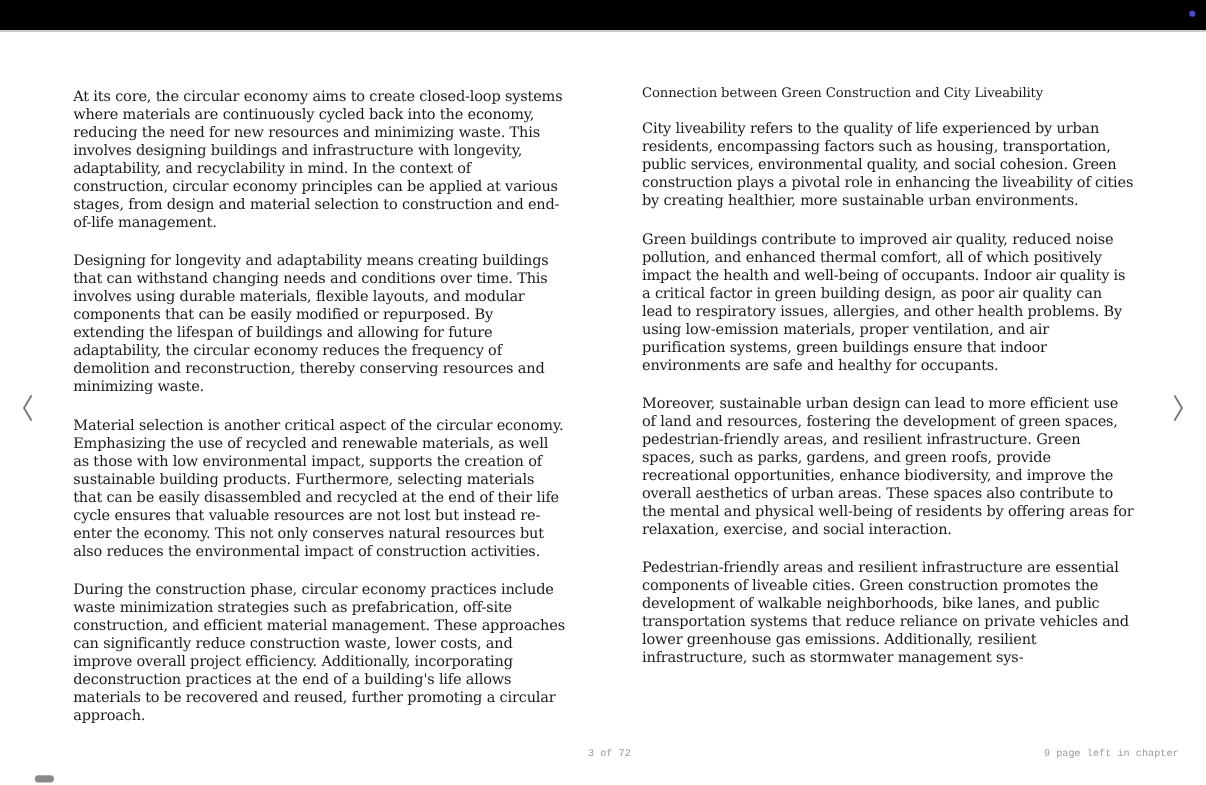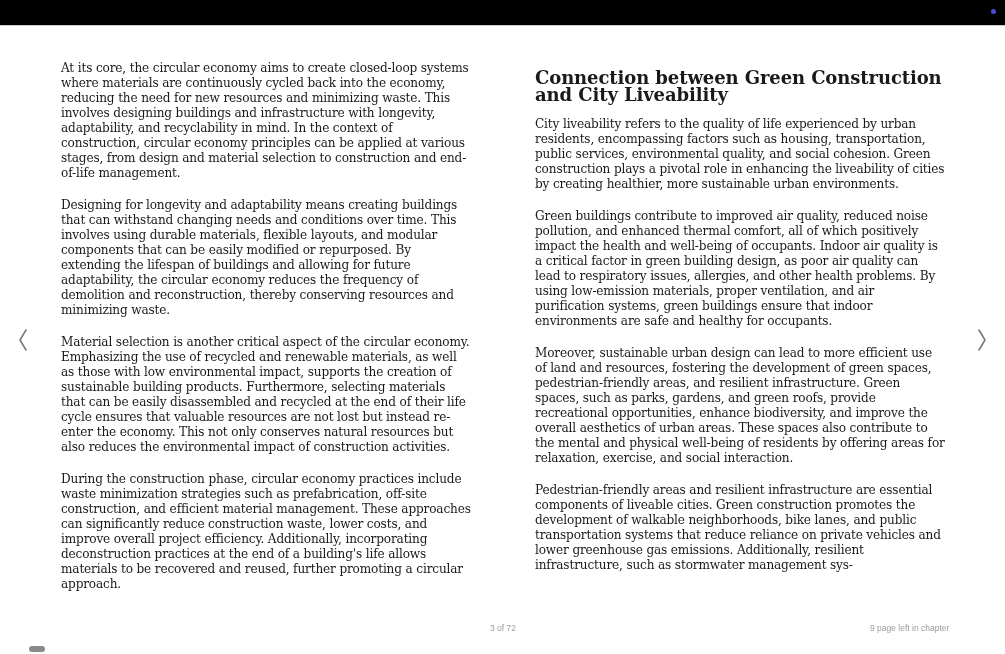--- a/index.html
+++ b/index.html
@@ -16,36 +16,36 @@
     .status-dot {
       position: absolute; right: 9px; top: 9px; width: 5px; height: 5px;
       border-radius: 50%; background: #4b4bd6;
     }
     .page {
       position: absolute; top: 61px; width: 410px;
       font-size: 12.1px; line-height: 15px; letter-spacing: -0.15px;
     }
     .page.left { left: 61px; }
     .page.right { left: 535px; }
-    .page p { margin: 0 0 17px 0; }
+    .page p { margin: 12px 0 17px 0; }
     .page h2 {
-      font-size: 18px; line-height: 17px; font-weight: bold;
+      font-size: 11px; line-height: 17px; font-weight: normal;
       margin: 8px 0 14px 0; letter-spacing: -0.1px;
     }
     .nav-arrow {
       position: absolute; top: 325px; width: 20px; height: 30px;
       display: flex; align-items: center; justify-content: center;
       color: #7a7a7a; font-family: "DejaVu Sans", sans-serif; font-size: 24px;
       cursor: pointer;
     }
     .nav-arrow svg { width: 10px; height: 22px; }
     .nav-arrow.prev { left: 13px; }
     .nav-arrow.next { left: 972px; }
     .footer-text {
-      position: absolute; top: 623px; font-family: Liberation Sans, sans-serif;
+      position: absolute; top: 623px; font-family: Liberation Mono, monospace;
       font-size: 8.5px; color: #9a9a9a;
     }
     .page-number { left: 490px; }
     .chapter-remaining { left: 870px; }
     .scrub-handle {
       position: absolute; left: 29px; top: 646px; width: 16px; height: 6px;
       border-radius: 3px; background: #8a8a8a;
     }
   </style>
 </head>

